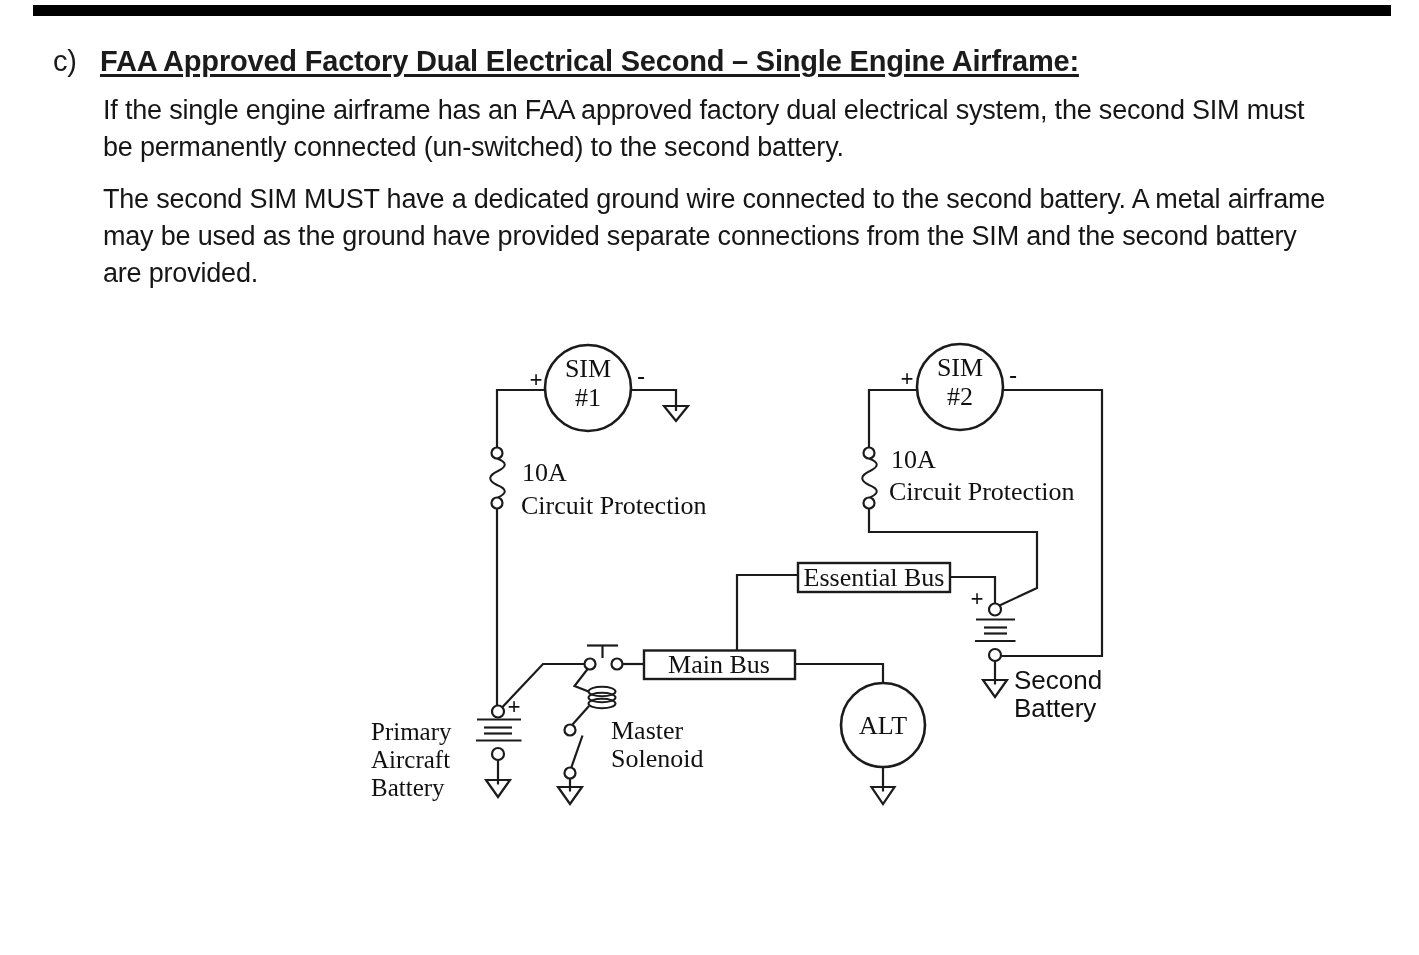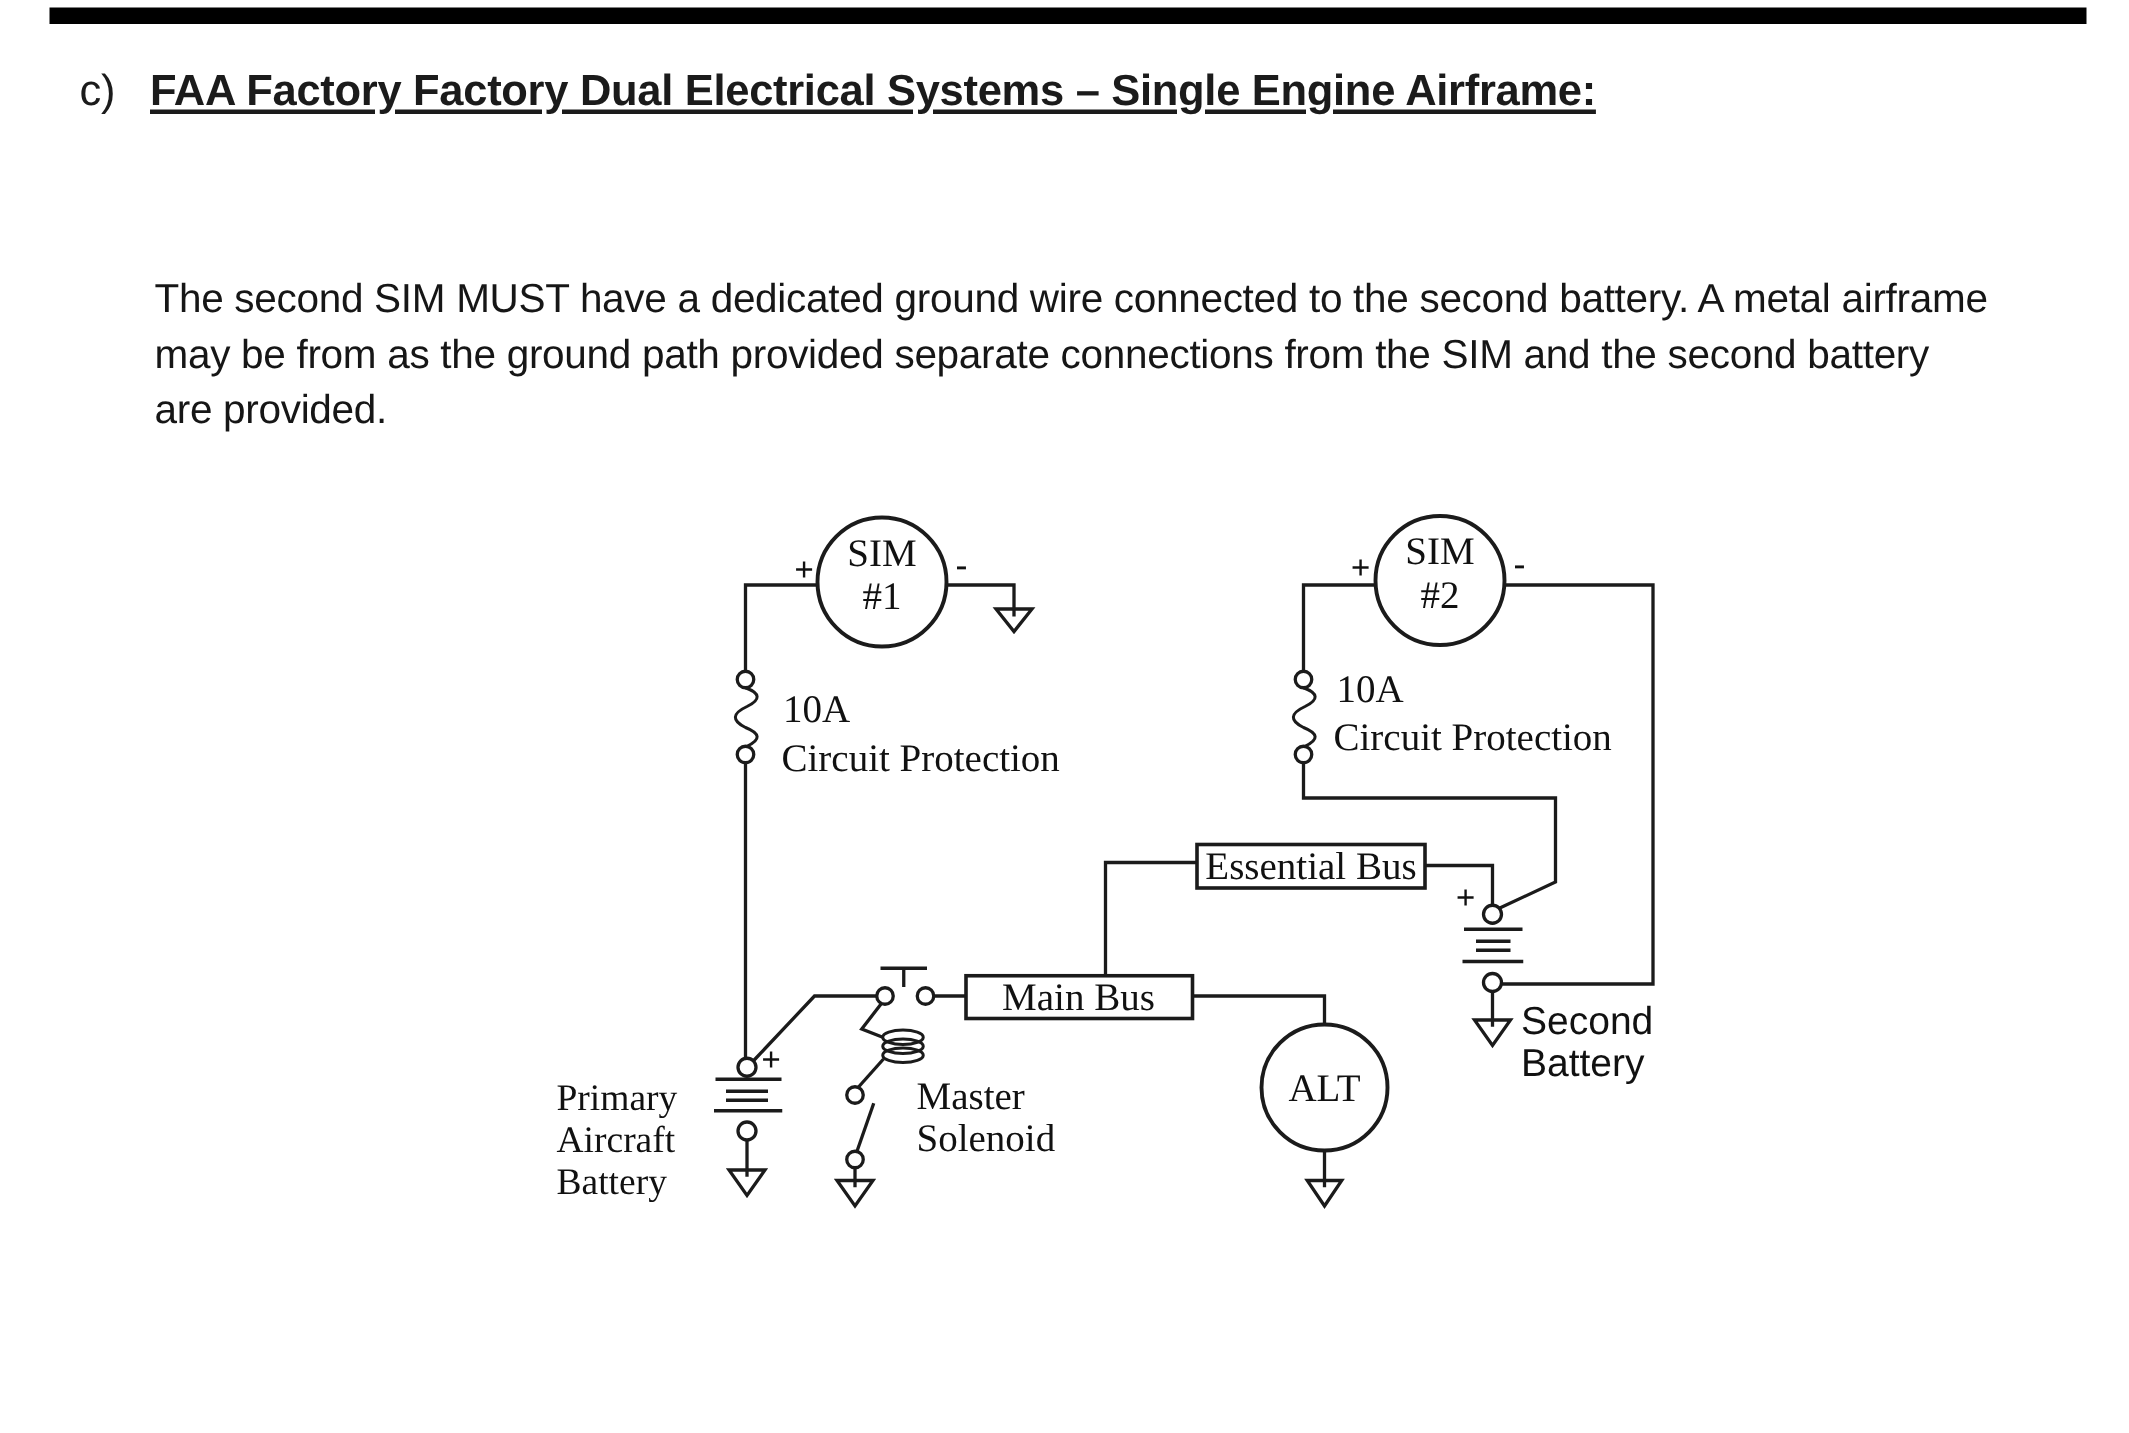--- a/index.html
+++ b/index.html
@@ -32,27 +32,31 @@
 </style>
 </head>
 <body>
 
 <div id="page">
 
   <div class="topbar"></div>
 
   <div class="heading">
     <span class="prefix">c)</span>
-    <span class="title">FAA Factory Factory Dual Electrical Systems – Single Engine Airframe:</span>
+    <span class="title">FAA Approved Factory Dual Electrical Second – Single Engine Airframe:</span>
   </div>
 
+  <div class="para" id="p1">
+    <div>If the single engine airframe has an FAA approved factory dual electrical system, the second SIM must</div>
+    <div>be permanently connected (un-switched) to the second battery.</div>
+  </div>
 
   <div class="para" id="p2">
     <div>The second SIM MUST have a dedicated ground wire connected to the second battery. A metal airframe</div>
-    <div>may be from as the ground path provided separate connections from the SIM and the second battery</div>
+    <div>may be used as the ground have provided separate connections from the SIM and the second battery</div>
     <div>are provided.</div>
   </div>
 
   <svg class="diagram" width="1419" height="955" viewBox="0 0 1419 955" xmlns="http://www.w3.org/2000/svg">
 
     <g>
       <polygon class="gnd" points="664,406 688,406 676,421"></polygon>
       <polygon class="gnd" points="486,780 510,780 498,797"></polygon>
       <polygon class="gnd" points="558,787 582,787 570,804"></polygon>
       <polygon class="gnd" points="871.5,787 894.5,787 883,804"></polygon>

